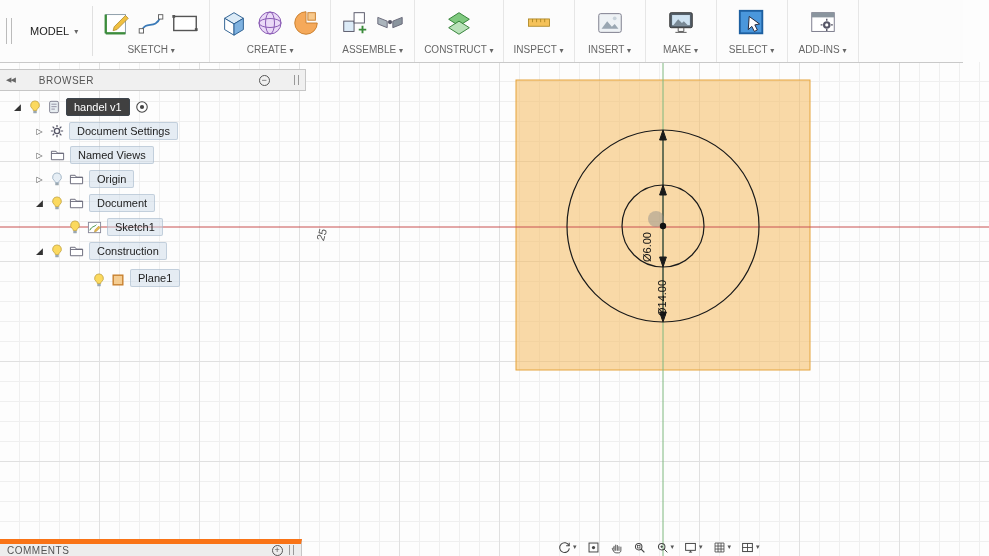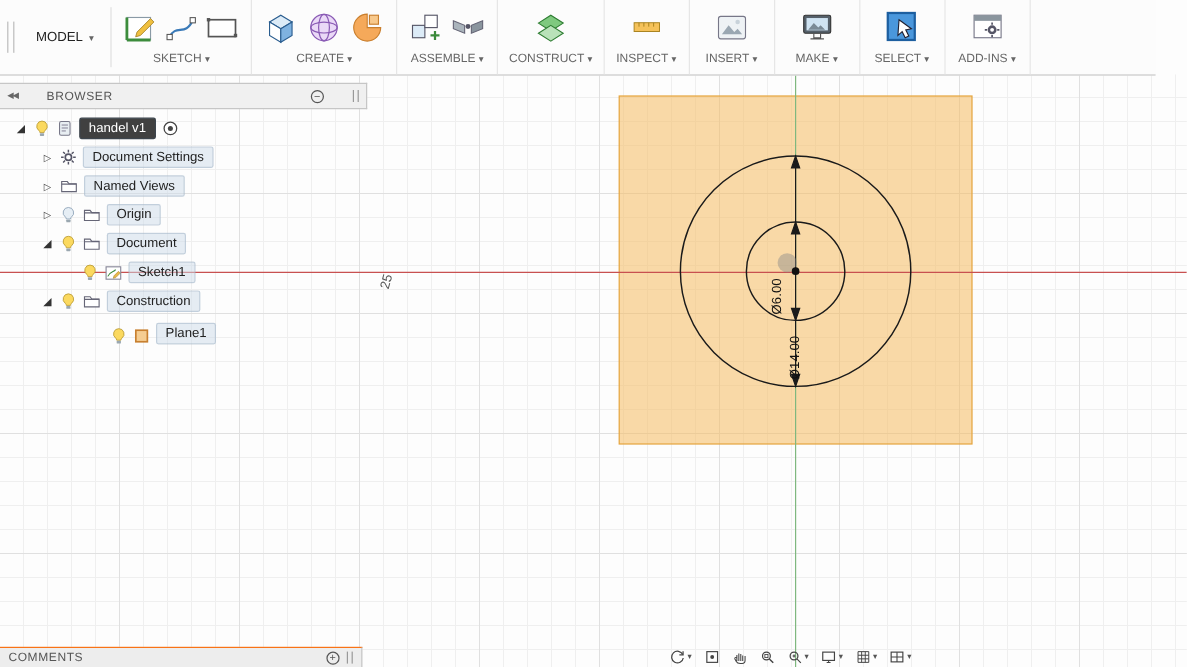--- a/index.html
+++ b/index.html
@@ -50,21 +50,21 @@
   .trow{display:flex;align-items:center;height:24px;gap:5px;font-size:11px;color:#222;cursor:default}
   .exp{width:11px;text-align:center;color:#444;font-size:8px;cursor:pointer}
   .exp.open{font-size:9px;color:#333}
   .tico{display:flex;align-items:center}
   .pill{padding:2px 7px;background:rgba(206,220,233,.5);border:1px solid rgba(150,170,190,.45);
     border-radius:2px;white-space:nowrap;cursor:pointer}
   .pill.sel{background:#404040;color:#fff;border-color:#3d454d}
   
   .comments{
     position:absolute;left:0;bottom:0;width:302px;height:17px;background:#ededed;
-    border-top:1px solid #f97316;border-right:1px solid #c6c6c6;display:flex;align-items:center;
+    border-top:5px solid #f97316;border-right:1px solid #c6c6c6;display:flex;align-items:center;
     gap:6px;padding:0 7px;font-size:10px;color:#555;letter-spacing:.5px;z-index:4;box-sizing:border-box;
   }
   .navbar{
     position:absolute;left:552px;bottom:0;height:18px;display:flex;align-items:center;gap:10px;
     z-index:4;padding:0 6px;
   }
   .nav-item{display:flex;align-items:center;gap:2px;cursor:pointer}
   .nav-item svg{display:block}
   .nav-caret{font-size:7px;color:#555}
 </style>

